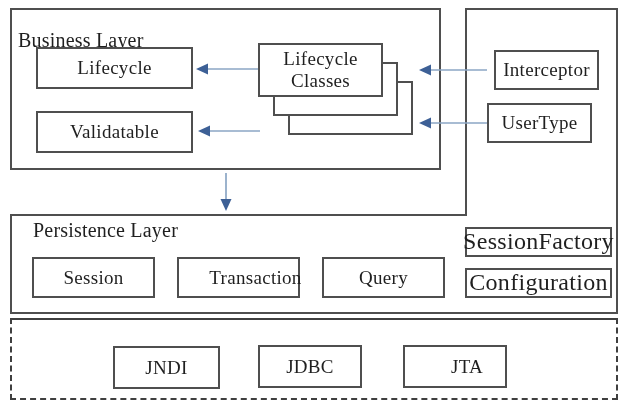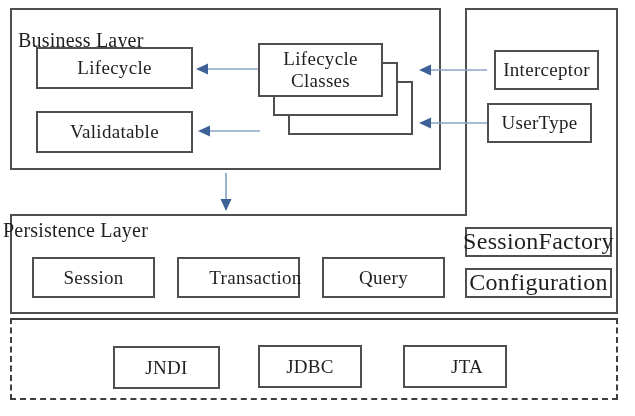--- a/index.html
+++ b/index.html
@@ -69,21 +69,21 @@
     <span>SessionFactory</span>
   </div>
   <div class="box small" style="left:465px;top:268px;width:147px;height:30px;z-index:4;">
     <span>Configuration</span>
   </div>
 
   <div class="outline" style="left:10px;top:214px;width:608px;height:100px;
               border-left:2px solid var(--box-border,#4f4f4f);
               border-bottom:2px solid var(--box-border,#4f4f4f);"></div>
   <div class="seg" style="left:10px;top:214px;width:457px;height:0;border-top:2px solid var(--box-border,#4f4f4f);"></div>
-  <div class="layer-title" style="left:3px;top:219px;">Persistence Layer</div>
+  <div class="layer-title" style="left:33px;top:219px;">Persistence Layer</div>
 
   <div class="box" style="left:32px;top:257px;width:123px;height:41px;">
     <span>Session</span>
   </div>
   <div class="box" style="left:177px;top:257px;width:123px;height:41px;padding-left:34px;">
     <span>Transaction</span>
   </div>
   <div class="box" style="left:322px;top:257px;width:123px;height:41px;">
     <span>Query</span>
   </div>

